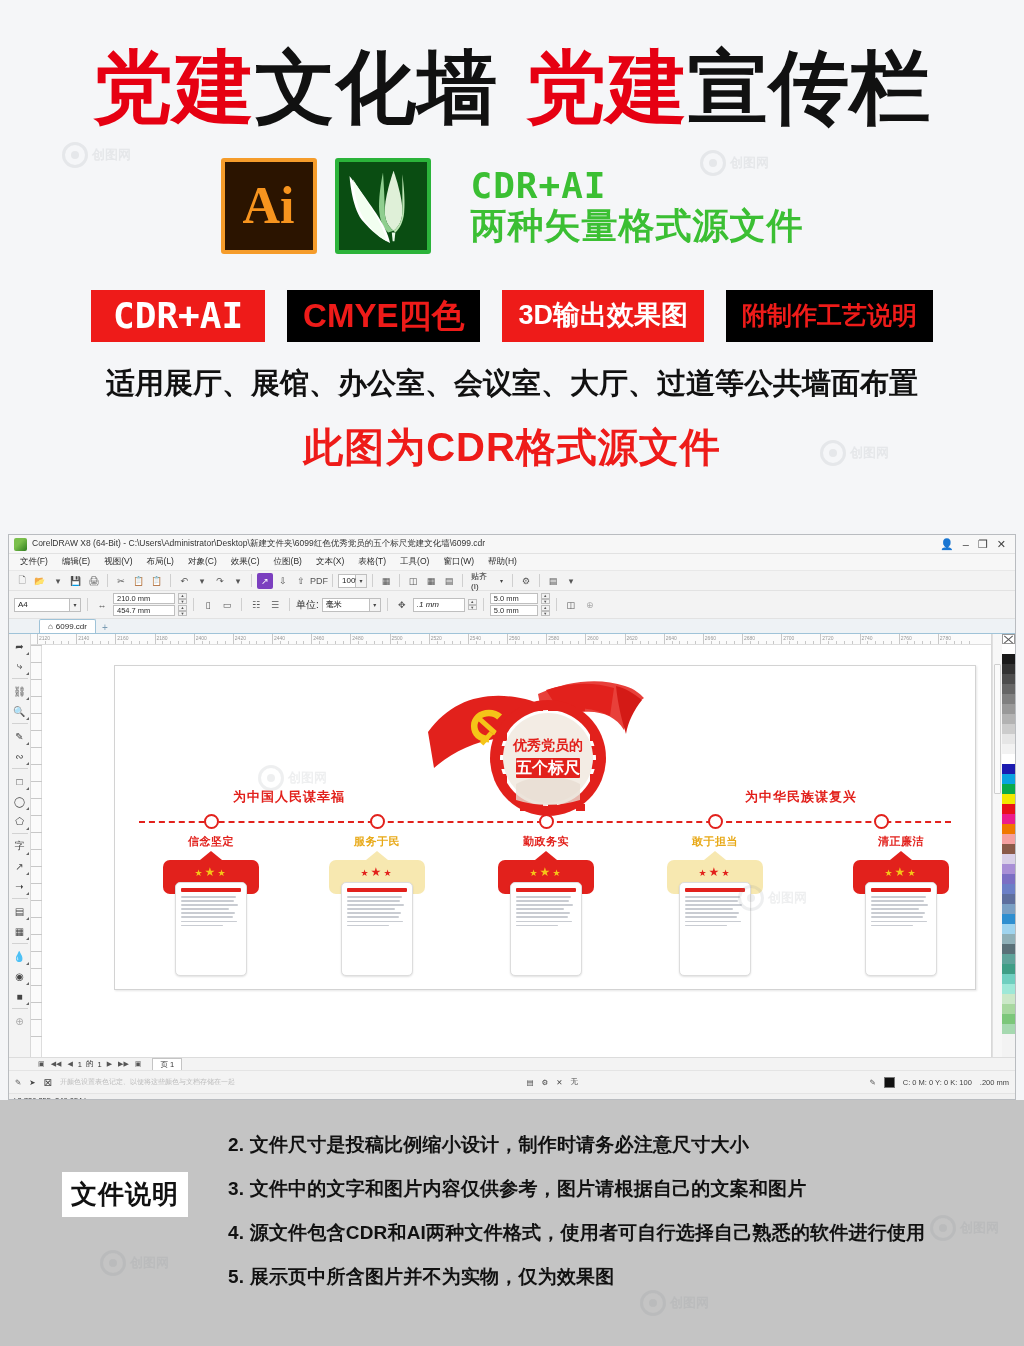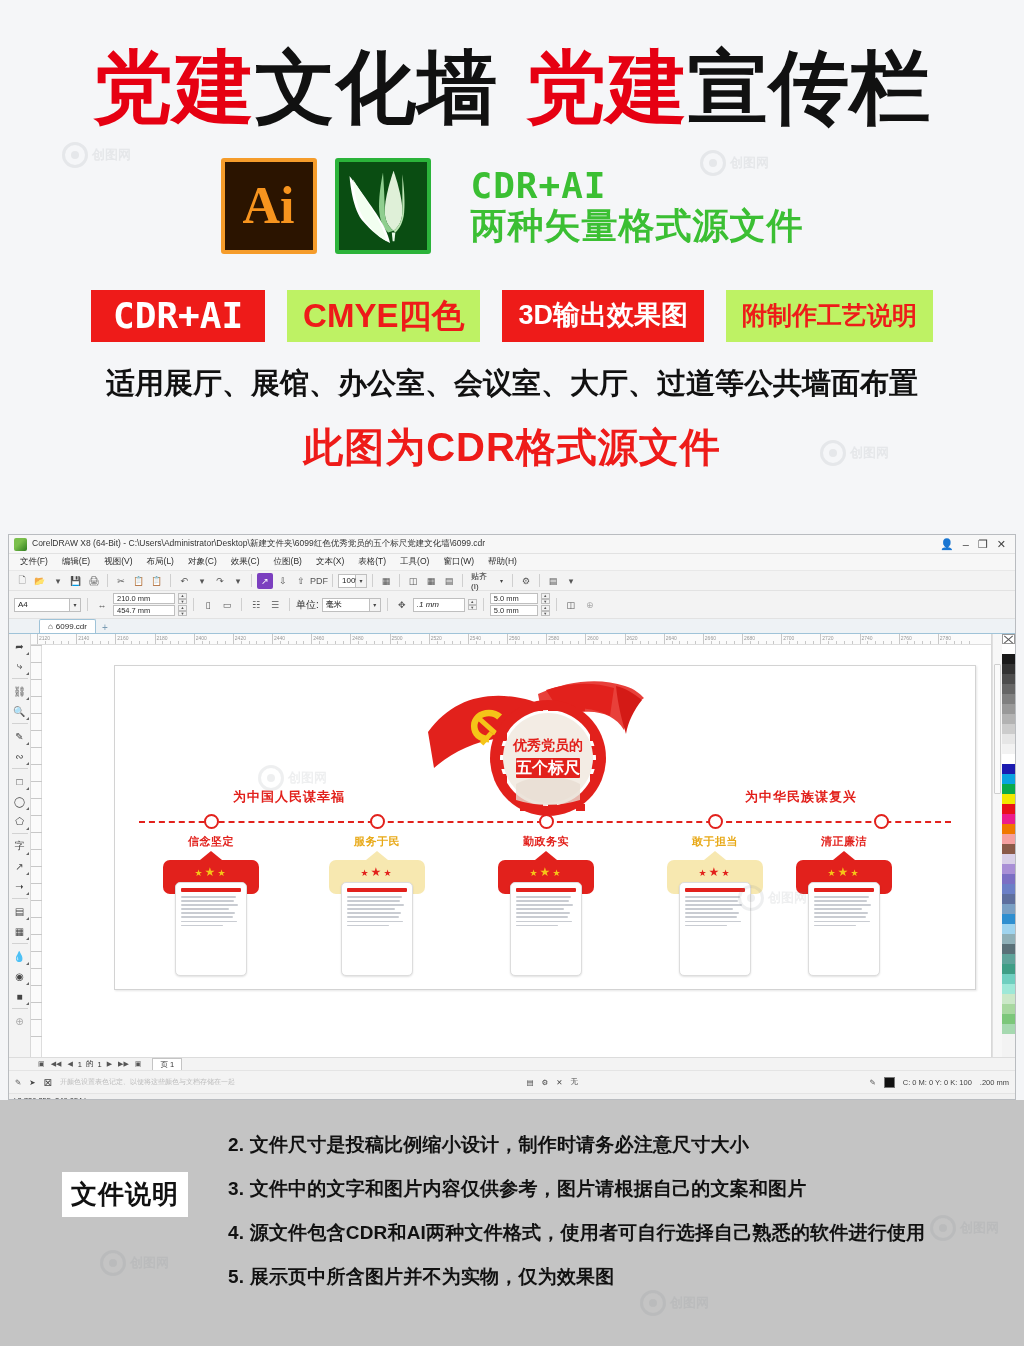--- a/index.html
+++ b/index.html
@@ -58,21 +58,21 @@
   .badges {
     display:flex; align-items:stretch; justify-content:center;
     gap:22px; margin-top:36px;
   }
   .badge {
     display:flex; align-items:center; justify-content:center;
     padding:8px 16px; font-size:30px; font-weight:bold;
     white-space:nowrap; letter-spacing:0px; line-height:1.1;
   }
   .badge.filled { background:#ee1b19; color:#fff; }
-  .badge.outline { background:#bef264; color:#ee1b19;text-align:center; }
+  .badge.outline { background:#000000; color:#ee1b19;text-align:center; }
   .badge.b1 { font-size:36px; padding:6px 22px;
     font-family:"DejaVu Sans Mono","Liberation Mono",monospace; }
   .badge.b2 { font-size:33px; }
   .badge.b3 { font-size:27px; }
   .badge.b4 { font-size:25px; }
 
   .applies {
     text-align:center; margin-top:22px;
     font-size:29px; font-weight:bold; color:#111; white-space:nowrap;
   }
@@ -852,21 +852,21 @@
                           <div class="ln" style="width:80%"></div>
                         <div class="ln" style="width:90%"></div>
                           <div class="ln" style="width:86%"></div>
                         <div class="ln" style="width:93%"></div>
                           <div class="ln" style="width:70%"></div>
                       </div>
                     </div>
                   </div>
                 </div>
 
-                <div class="card" style="left:673px;">
+                <div class="card" style="left:730px;">
                   <div class="ctitle" style="color:#e2211c;">清正廉洁</div>
                   <div class="plate">
                     <div class="arrow" style="border-bottom:9px solid #e2211c;"></div>
                     <div class="box" style="background:#e2211c;">
                       <div class="stars">★<span class="big">★</span>★</div>
                       <div class="inner">
                         <div class="ih"></div>
                         <div class="ln" style="width:92%"></div>
                           <div class="ln" style="width:88%"></div>
                         <div class="ln" style="width:95%"></div>

